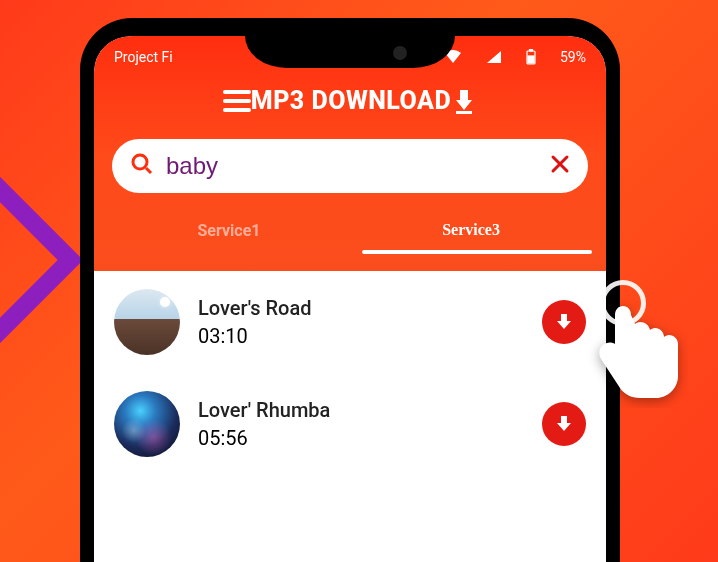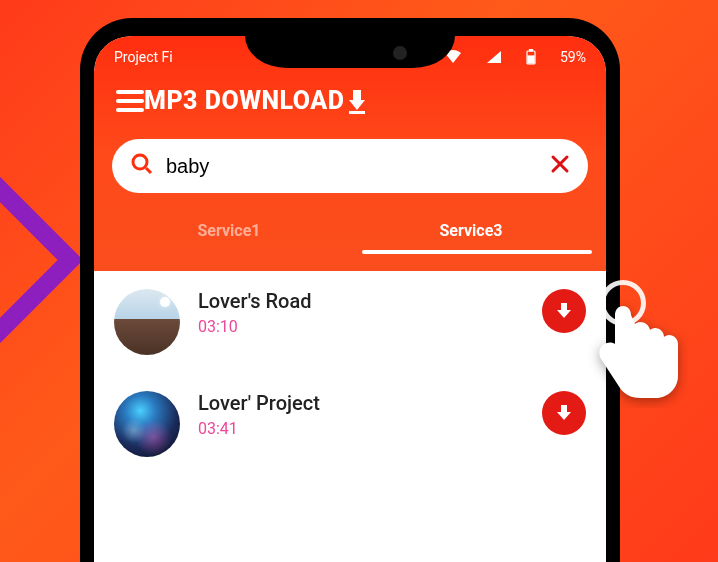--- a/index.html
+++ b/index.html
@@ -83,21 +83,21 @@
   .status-right {
     display: flex;
     align-items: center;
     gap: 24px;
   }
   .status-right svg { display: block; }
   
   .top-nav {
     display: flex;
     align-items: center;
-    justify-content: flex-start;
+    justify-content: center;
     padding: 14px 22px 10px 22px;
   }
   .hamburger {
     display: flex;
     flex-direction: column;
     gap: 5px;
     cursor: pointer;
   }
   .hamburger span {
     display: block;
@@ -129,22 +129,22 @@
     padding: 0 18px;
     gap: 12px;
   }
   .search-icon-box {
     color: #ff2e0f;
   }
   .search-input {
     flex: 1;
     border: none;
     outline: none;
-    font-size: 20px;
-    color: #000000;
+    font-size: 24px;
+    color: #701a75;
     background: transparent;
   }
   .clear-x {
     color: #d11;
     font-size: 24px;
     font-weight: 700;
     cursor: pointer;
   }
   
   .tabs {
@@ -156,38 +156,39 @@
     text-align: center;
     color: rgba(255,255,255,0.55);
     font-size: 16px;
     font-weight: 700;
     padding: 10px 0 14px 0;
     cursor: pointer;
     position: relative;
   }
   .tab.active {
     color: #fff;
+    font-family: Liberation Serif, serif;
   }
   .tab.active::after {
     content: "";
     position: absolute;
     left: 12px;
     right: 0;
     bottom: 0;
     height: 4px;
     background: #fff;
     border-radius: 2px;
   }
   
   .results {
     background: #fff;
   }
   .result-row {
     display: flex;
-    align-items: flex-start;
+    align-items: center;
     padding: 18px 20px;
     gap: 18px;
   }
   .thumb {
     width: 66px;
     height: 66px;
     border-radius: 50%;
     flex-shrink: 0;
   }
   .thumb.beach {
@@ -222,22 +223,22 @@
   .track-info {
     flex: 1;
   }
   .track-title {
     font-size: 20px;
     color: #222;
     font-weight: 500;
     margin-bottom: 4px;
   }
   .track-time {
-    font-size: 16px;
-    color: #ec4899;
+    font-size: 20px;
+    color: #000000;
   }
   .dl-btn {
     width: 44px;
     height: 44px;
     border-radius: 50%;
     background: #e31b14;
     display: flex;
     align-items: center;
     justify-content: center;
     cursor: pointer;
@@ -353,22 +354,22 @@
           <svg width="22" height="22" viewBox="0 0 22 22" fill="#fff">
               <rect x="8" y="3" width="6" height="7"></rect>
               <path d="M4 10 L11 18 L18 10 Z"></path>
             </svg>
         </div>
       </div>
 
       <div class="result-row">
         <div class="thumb concert"></div>
         <div class="track-info">
-          <div class="track-title">Lover' Project</div>
-          <div class="track-time">03:41</div>
+          <div class="track-title">Lover' Rhumba</div>
+          <div class="track-time">05:56</div>
         </div>
         <div class="dl-btn">
           <svg width="22" height="22" viewBox="0 0 22 22" fill="#fff">
               <rect x="8" y="3" width="6" height="7"></rect>
               <path d="M4 10 L11 18 L18 10 Z"></path>
             </svg>
         </div>
       </div>
 
     </div>

